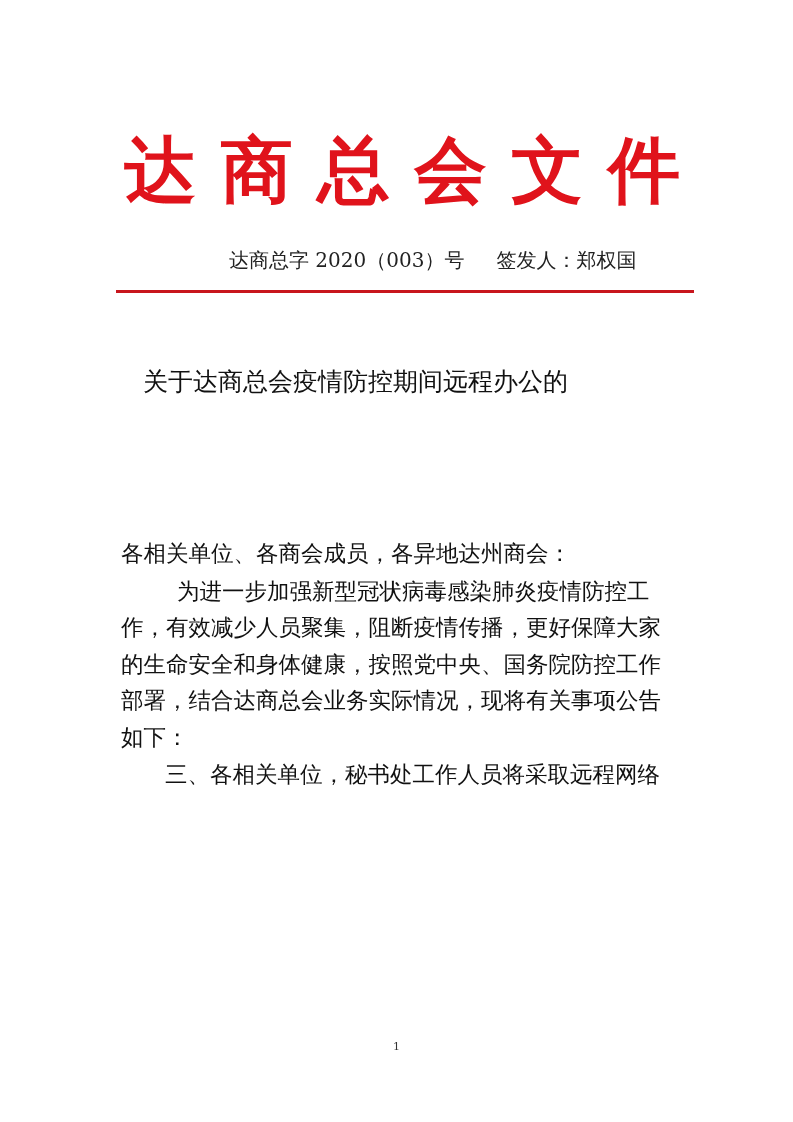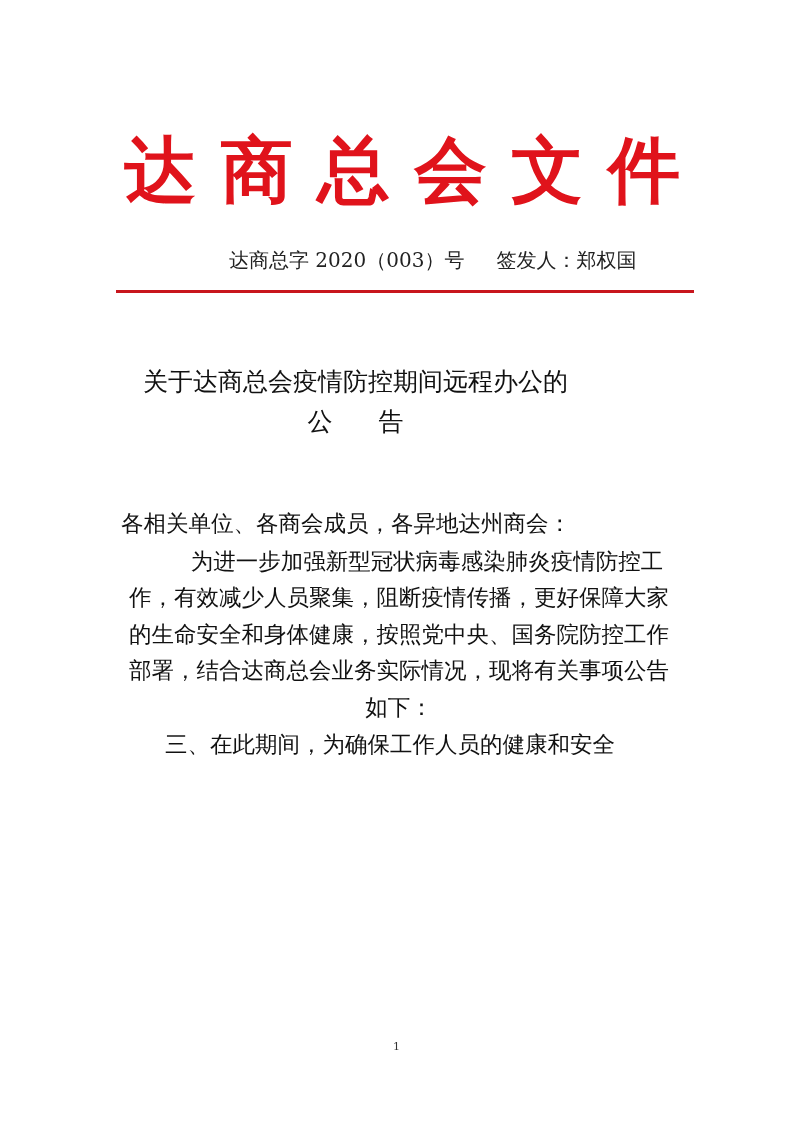--- a/index.html
+++ b/index.html
@@ -78,24 +78,24 @@
       font-family: "DejaVu Sans", "Liberation Sans", sans-serif;
       font-size: 22.5px;
       line-height: 36.6px;
       color: #111111;
     }
     .body-text p {
       margin: 0;
     }
     .body-text .salutation {
       font-family: Liberation Serif, serif;
+      margin-top: 30px;
     }
     .indent2 {
       text-indent: 56px;
-      text-align: center;
     }
     .indent1 {
       text-indent: 44px;
     }
     .body-text b {
       font-family: "Liberation Sans", sans-serif;
       font-weight: bold;
     }
     .page-number {
       position: absolute;
@@ -119,22 +119,21 @@
   <span>文</span>
   <span>件</span>
 </div>
 
 <div class="doc-number-row"><span>达商总字 2020（003）号</span><span class="issuer">签发人：</span><span>郑权国</span></div>
 
 <div class="red-rule"></div>
 
 <div class="title">
   <div>关于达商总会疫情防控期间远程办公的</div>
-  <div class="line2">公告</div>
 </div>
 
 <div class="body-text">
   <p class="salutation">各相关单位、各商会成员，各异地达州商会：</p>
   <p class="indent2">为进一步加强新型冠状病毒感染肺炎疫情防控工作，有效减少人员聚集，阻断疫情传播，更好保障大家的生命安全和身体健康，按照党中央、国务院防控工作部署，结合达商总会业务实际情况，现将有关事项公告如下：</p>
-  <p class="indent1">三、在此期间，为确保工作人员的健康和安全</p>
+  <p class="indent1">三、各相关单位，秘书处工作人员将采取远程网络</p>
 </div>
 
 <div class="page-number">1</div>
 
 </body></html>

